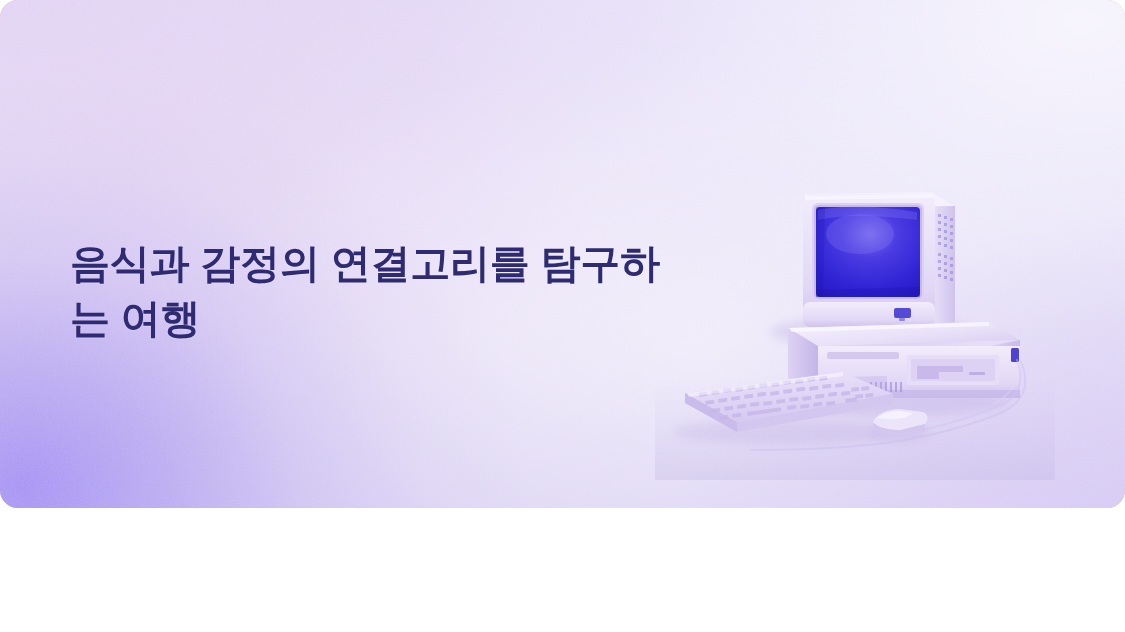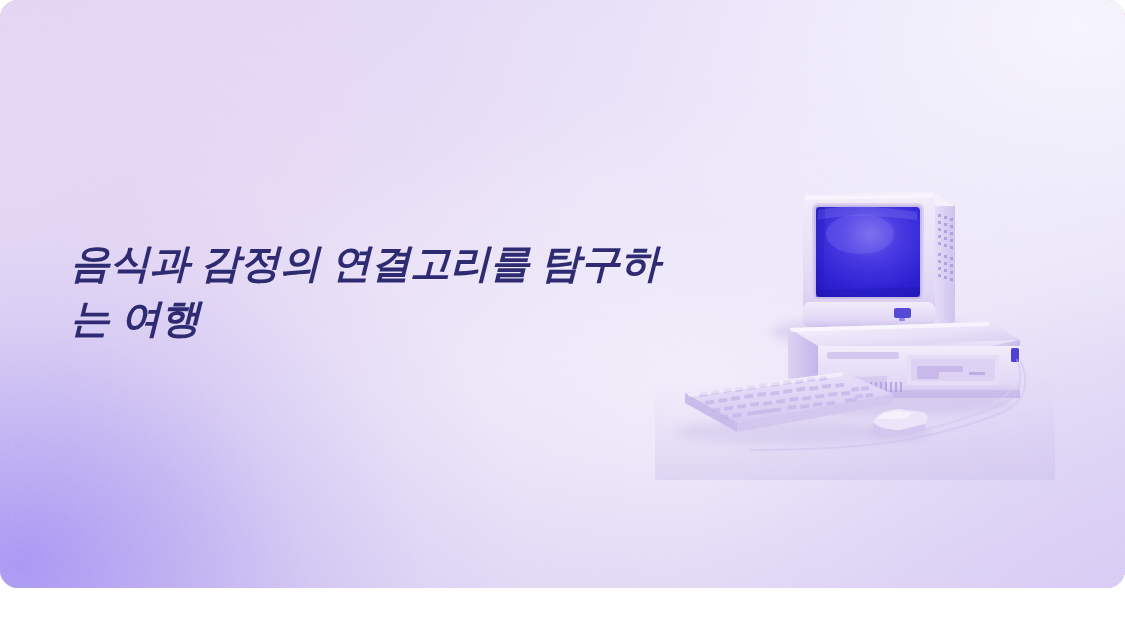--- a/index.html
+++ b/index.html
@@ -11,25 +11,24 @@
     width: 1125px;
     height: 632px;
     overflow: hidden;
     font-family: "Liberation Sans", sans-serif;
   }
 
   
   #banner {
     position: relative;
     width: 1125px;
-    height: 588px;
+    height: 508px;
     border-radius: 18px;
     overflow: hidden;
     background: #fca5a5;
-    font-style: italic;
   }
 
   
   .bg-layer {
     position: absolute;
     inset: 0;
     pointer-events: none;
   }
   
   #bg-base {

